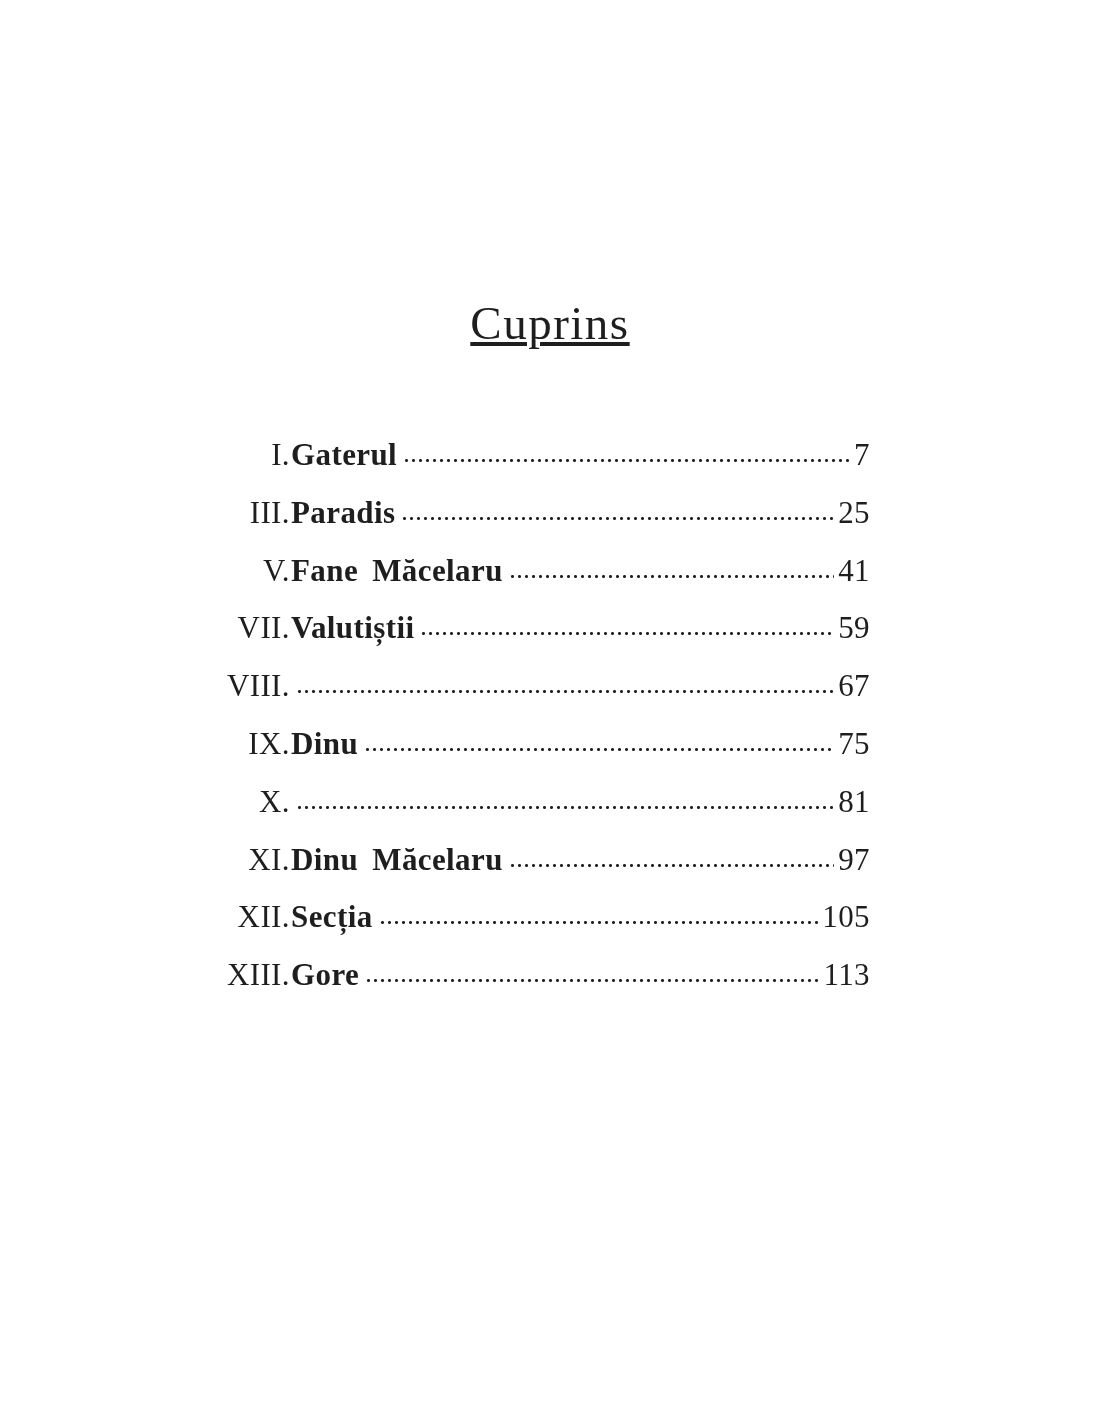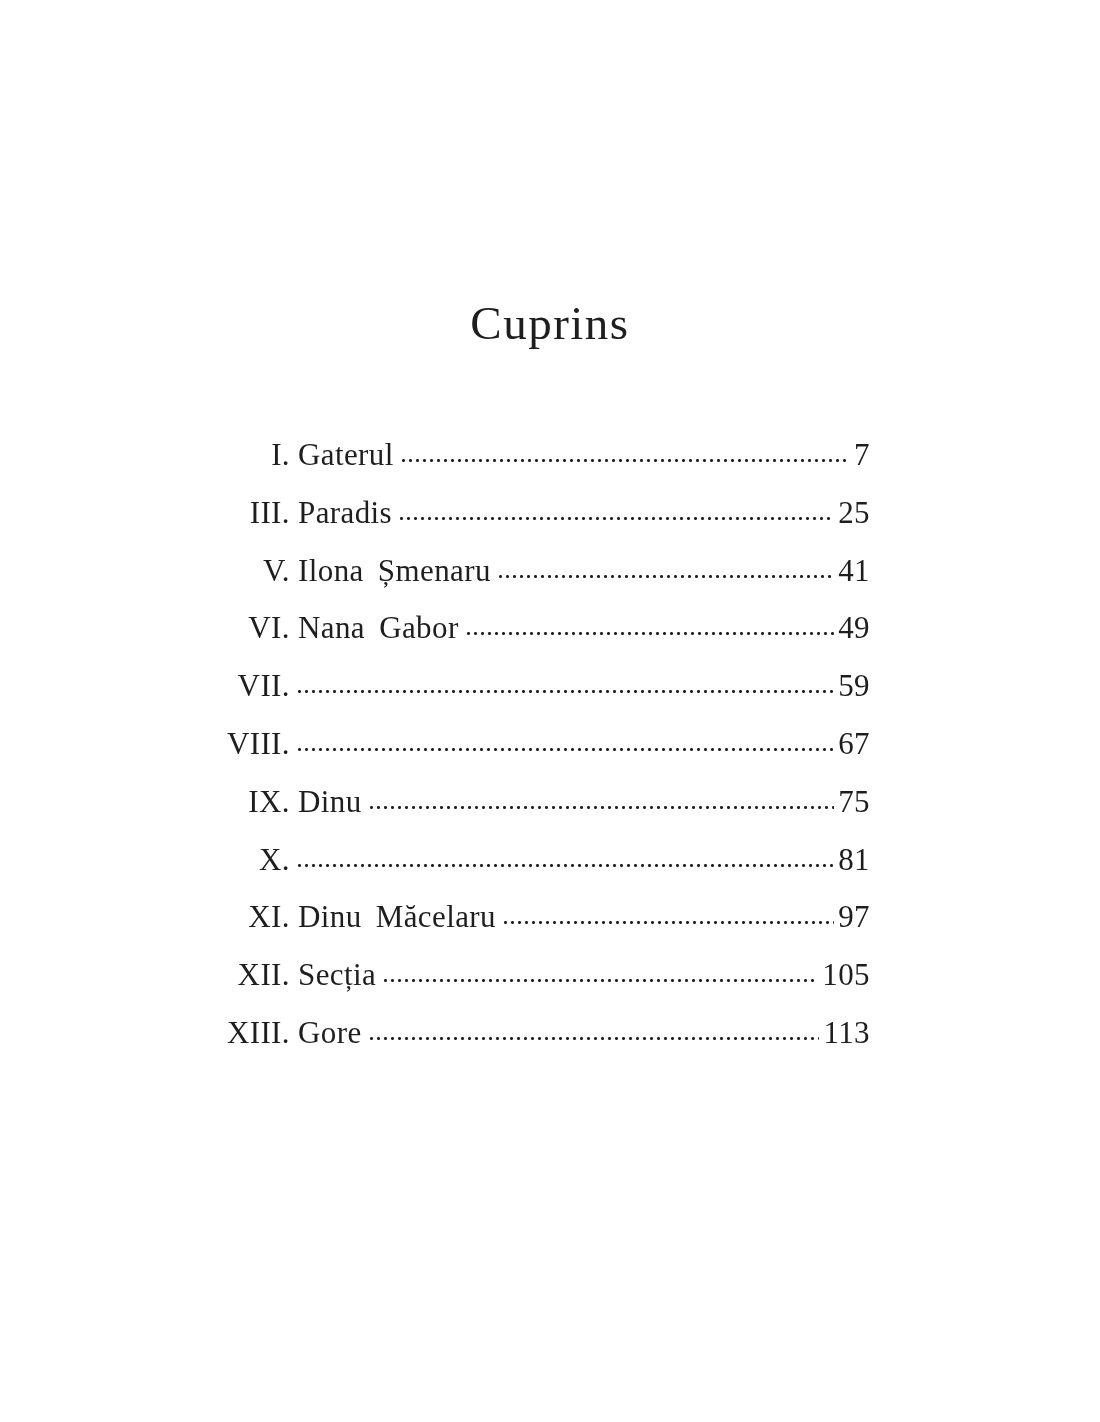--- a/index.html
+++ b/index.html
@@ -20,20 +20,21 @@
     position: absolute;
     top: 300px;
     left: 0;
     width: 100%;
     text-align: center;
     font-size: 47px;
     font-weight: normal;
     letter-spacing: 1.5px;
     line-height: 1;
     margin: 0;
+    text-decoration: underline;
   }
   .toc {
     position: absolute;
     top: 426px;
     left: 213px;
     width: 657px;
   }
   .toc-row {
     display: flex;
     align-items: baseline;
@@ -41,22 +42,23 @@
     font-size: 31px;
     line-height: 57.8px;
     letter-spacing: 0.4px;
     white-space: nowrap;
   }
   .toc-num {
     flex: 0 0 77px;
     text-align: right;
   }
   .toc-title {
-    margin-left: 8px;
+    margin-left: 1px;
     word-spacing: 6px;
+    font-weight: bold;
   }
   .toc-dots {
     flex: 1 1 auto;
     height: 10px;
     margin: 0 4px 0 6px;
     background-image: radial-gradient(circle, #222222 1.25px, rgba(0,0,0,0) 1.7px);
     background-size: 7px 5px;
     background-position: left bottom 2px;
     background-repeat: repeat-x;
   }
@@ -82,34 +84,29 @@
   <div class="toc-row">
     <span class="toc-num">III.</span>
     <span class="toc-title">Paradis</span>
     <span class="toc-dots"></span>
     <span class="toc-page">25</span>
   </div>
 
 
   <div class="toc-row">
     <span class="toc-num">V.</span>
-    <span class="toc-title">Ilona Șmenaru</span>
+    <span class="toc-title">Fane Măcelaru</span>
     <span class="toc-dots"></span>
     <span class="toc-page">41</span>
   </div>
 
-  <div class="toc-row">
-    <span class="toc-num">VI.</span>
-    <span class="toc-title">Nana Gabor</span>
-    <span class="toc-dots"></span>
-    <span class="toc-page">49</span>
-  </div>
 
   <div class="toc-row">
     <span class="toc-num">VII.</span>
+    <span class="toc-title">Valutiștii</span>
     <span class="toc-dots"></span>
     <span class="toc-page">59</span>
   </div>
 
   <div class="toc-row">
     <span class="toc-num">VIII.</span>
     <span class="toc-dots"></span>
     <span class="toc-page">67</span>
   </div>
 

